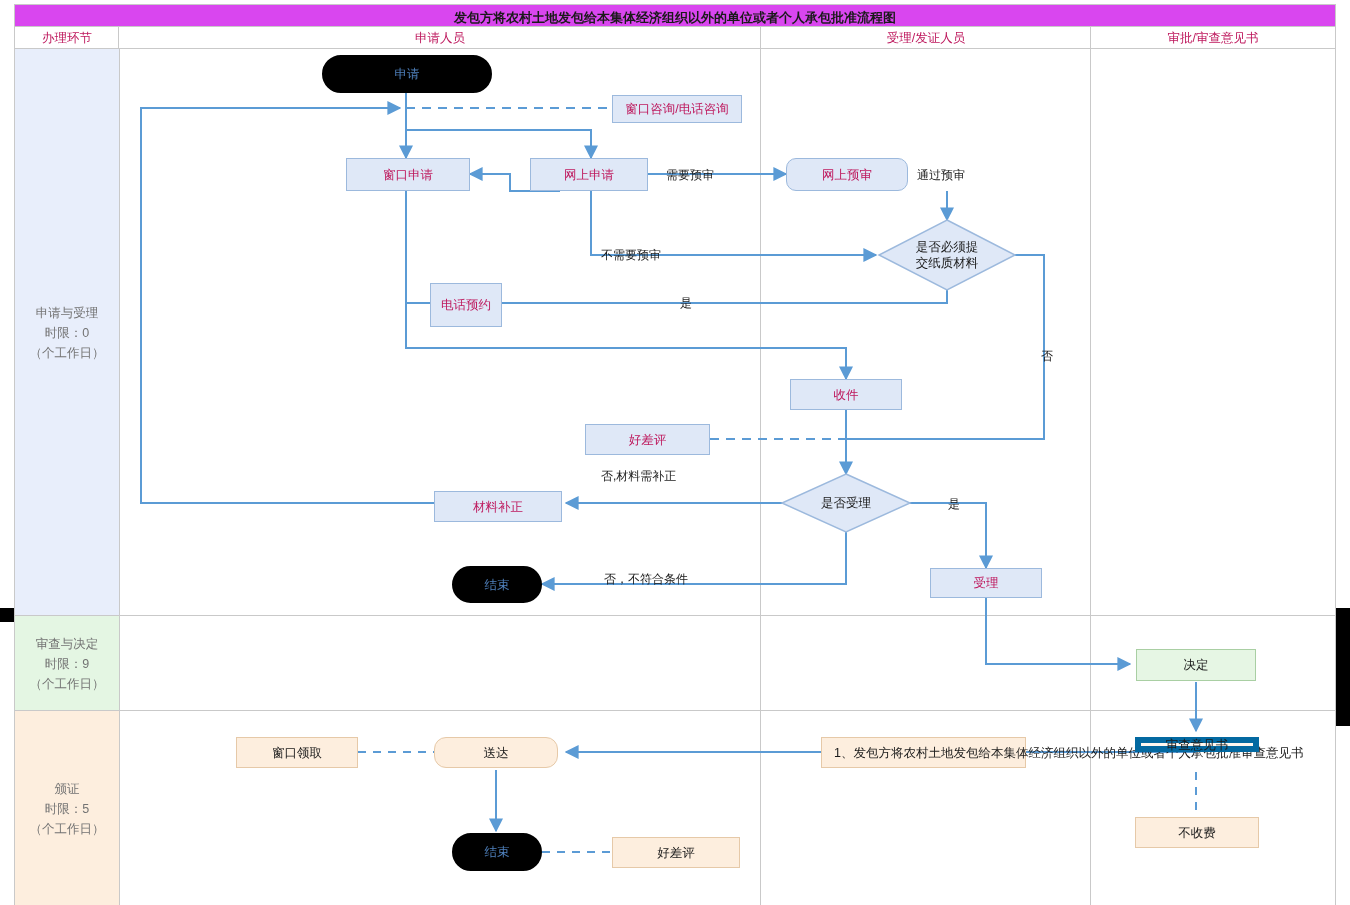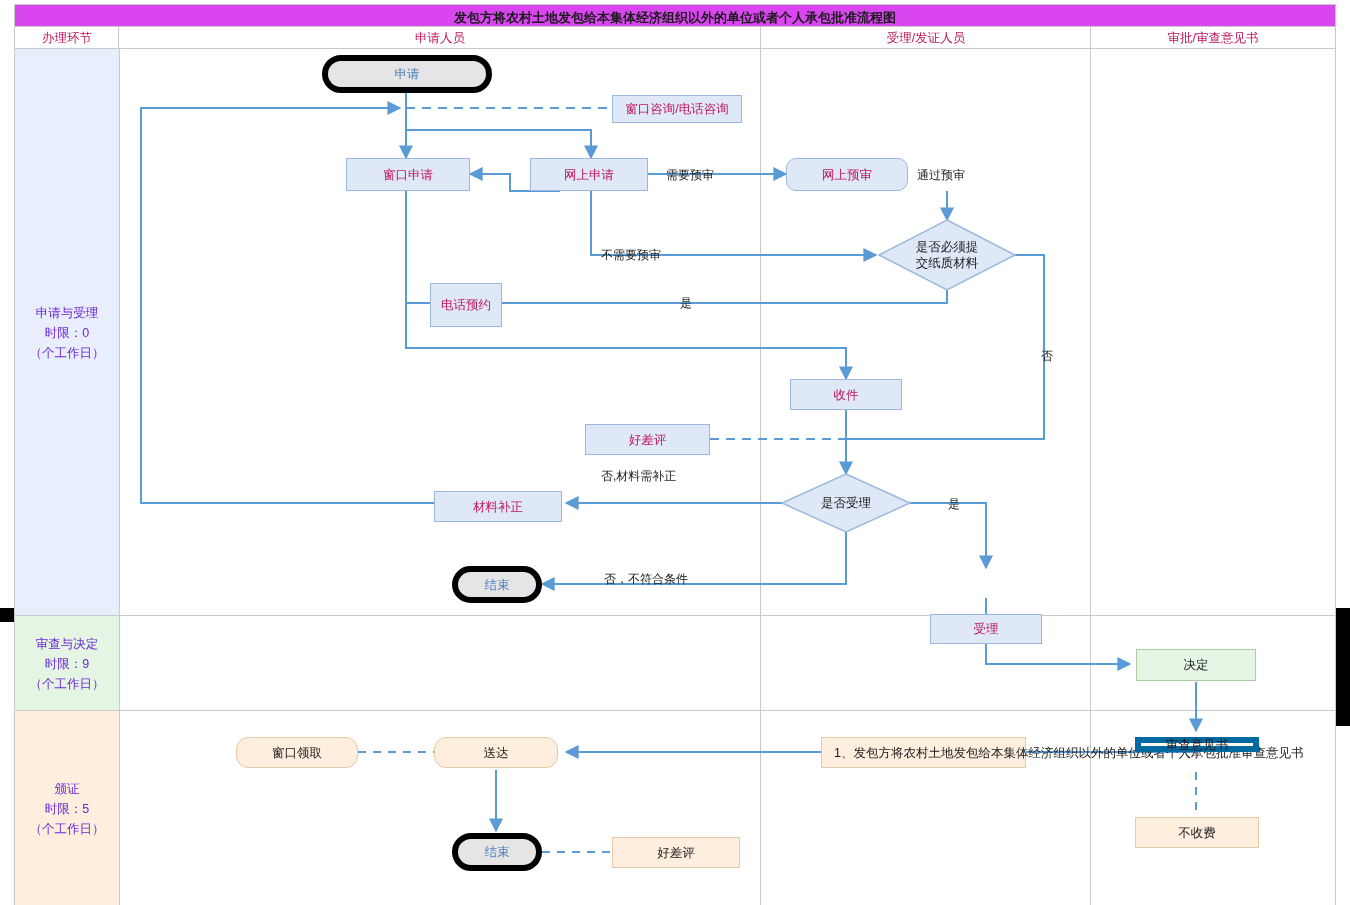--- a/index.html
+++ b/index.html
@@ -14,21 +14,21 @@
   .hdr{position:absolute;top:26px;height:22px;border:1px solid #c9c9c9;background:#fff;
     display:flex;align-items:center;justify-content:center;font-size:12.5px;color:#be185d;}
   .hdr-0{left:14px;width:104px;}
   .hdr-1{left:118px;width:642px;}
   .hdr-2{left:760px;width:330px;}
   .hdr-3{left:1090px;width:244px;}
 
   
   .stage{position:absolute;left:14px;width:104px;border:1px solid #c9c9c9;
     display:flex;align-items:center;justify-content:center;text-align:center;
-    font-size:12.5px;color:#6d28d9;line-height:20px;}
+    font-size:12.5px;color:#737373;line-height:20px;}
   .stage-1{top:48px;height:567px;background:#e8eefb;}
   .stage-2{top:615px;height:95px;background:#e4f6e3;}
   .stage-3{top:710px;height:195px;background:#fdeede;}
 
   
   .band{position:absolute;border:1px solid #c9c9c9;background:#fff;}
   .band-1a{left:118px;top:48px;width:642px;height:567px;}
   .band-1b{left:760px;top:48px;width:330px;height:567px;}
   .band-1c{left:1090px;top:48px;width:244px;height:567px;}
   .band-2a{left:118px;top:615px;width:642px;height:95px;}
@@ -45,21 +45,21 @@
 
   
   svg.links{position:absolute;left:0;top:0;width:1350px;height:905px;pointer-events:none;}
 
   
   .node{position:absolute;display:flex;align-items:center;justify-content:center;
     text-align:center;font-size:12.5px;line-height:16px;box-sizing:border-box;}
   .n-blue{background:#dfe8f7;border:1px solid #9cb9dd;color:#be185d;}
   .n-green{background:#e6f6e4;border:1px solid #a9cfa3;color:#1a1a1a;}
   .n-peach{background:#fdeede;border:1px solid #e6c9a8;color:#1a1a1a;}
-  .n-term{background:#e5e5e5;border:6px solid #000000;border-radius:24px;color:#4f81bd;}
+  .n-term{background:#000000;border:2px solid #000000;border-radius:24px;color:#4f81bd;}
   .n-diamond{background:transparent;border:none;color:#1a1a1a;}
   .n-diamond .dlabel{position:relative;z-index:2;}
 
   
   .elabel{position:absolute;font-size:12px;color:#1a1a1a;white-space:nowrap;background:transparent;}
   .elabel.v{writing-mode:vertical-rl;}
 </style>
 </head>
 <body>
 
@@ -192,25 +192,25 @@
   <div class="node n-blue" style="left:585px;top:424px;width:125px;height:31px;">好差评</div>
 
   <div class="node n-diamond" style="left:790px;top:488px;width:112px;height:30px;">
     <span class="dlabel">是否受理</span>
   </div>
 
   <div class="node n-blue" style="left:434px;top:491px;width:128px;height:31px;">材料补正</div>
 
   <div class="node n-term" style="left:452px;top:566px;width:90px;height:37px;">结束</div>
 
-  <div class="node n-blue" style="left:930px;top:568px;width:112px;height:30px;margin-top:46px;">受理</div>
+  <div class="node n-blue" style="left:930px;top:568px;width:112px;height:30px;">受理</div>
 
   <div class="node n-green" style="left:1136px;top:649px;width:120px;height:32px;">决定</div>
 
-  <div class="node n-peach" style="left:236px;top:737px;width:122px;height:31px;border-radius:12px;">窗口领取</div>
+  <div class="node n-peach" style="left:236px;top:737px;width:122px;height:31px;">窗口领取</div>
 
   <div class="node n-peach" style="left:434px;top:737px;width:124px;height:31px;border-radius:12px;">送达</div>
 
   <div class="node n-term" style="left:452px;top:833px;width:90px;height:38px;">结束</div>
 
   <div class="node n-peach" style="left:612px;top:837px;width:128px;height:31px;">好差评</div>
 
   <div class="node n-peach" style="left:821px;top:737px;width:205px;height:31px;justify-content:flex-start;
        padding-left:12px;white-space:nowrap;overflow:visible;">1、发包方将农村土地发包给本集体经济组织以外的单位或者个人承包批准审查意见书</div>
 

